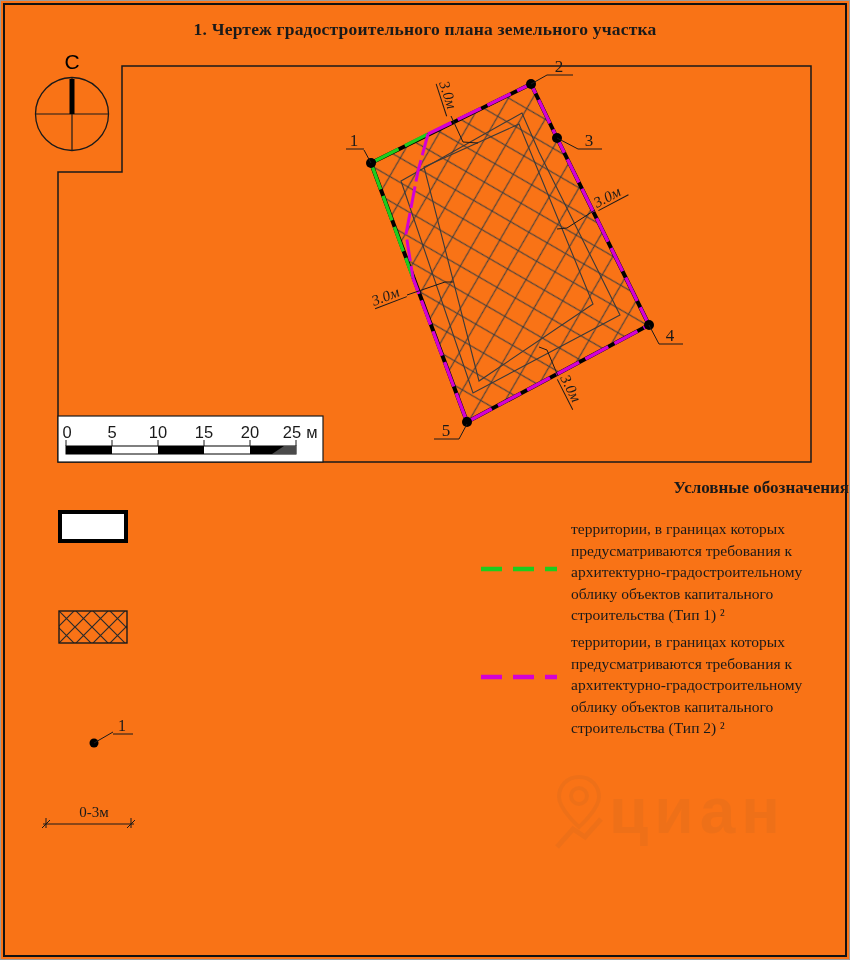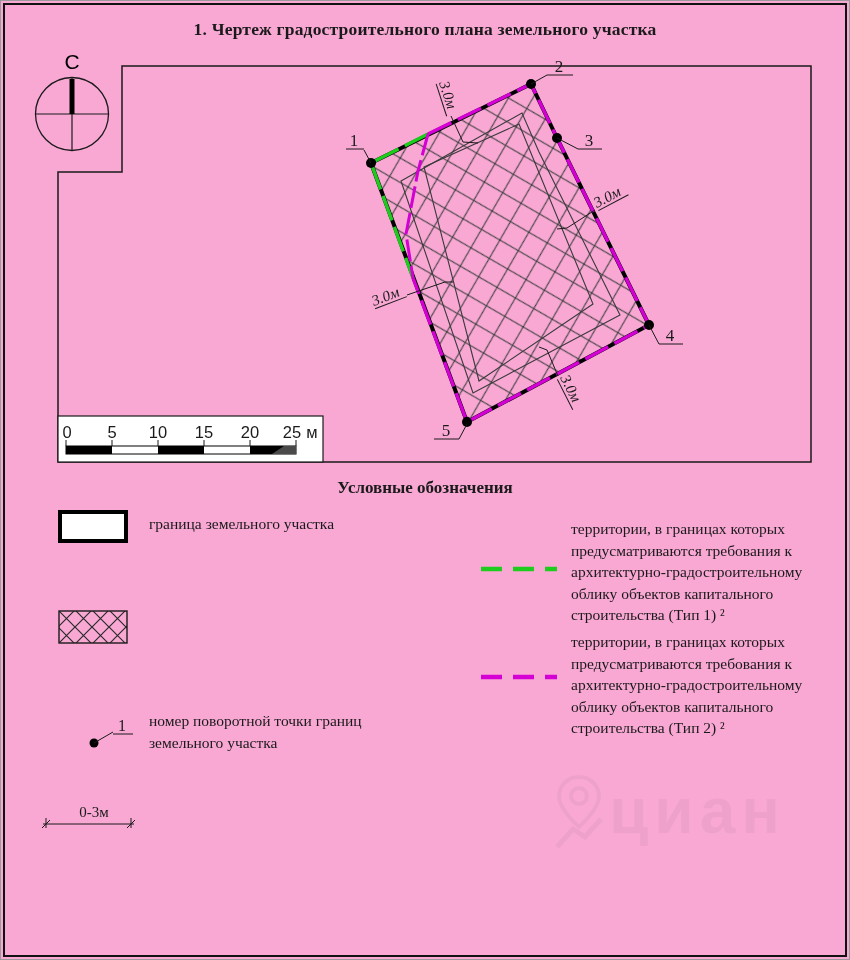--- a/index.html
+++ b/index.html
@@ -1,28 +1,28 @@
 <!DOCTYPE html>
 <html><head>
 <meta charset="utf-8">
 <style>
   html,body{margin:0;padding:0;background:#fff;}
   .page{
-    position:relative;width:850px;height:960px;background:#f9a8d4;
+    position:relative;width:850px;height:960px;background:#f97316;
     font-family:"Liberation Serif","DejaVu Serif",serif;color:#1a1a1a;
     border:1px solid #9a9a9a;box-sizing:border-box;overflow:hidden;
   }
   .inner-border{position:absolute;inset:2px;border:2px solid #111;pointer-events:none;}
   .page-title{
     position:absolute;top:18px;left:0;width:100%;text-align:center;
     font-weight:bold;font-size:17.5px;letter-spacing:.2px;
   }
   .map-svg{position:absolute;top:0;left:0;}
   .leg-heading{
-    position:absolute;top:477px;left:0;width:100%;text-align:center;
+    position:absolute;top:477px;left:0;width:100%;text-align:right;
     font-weight:bold;font-size:17px;
   }
   .abs{position:absolute;}
   .leg-text{
     position:absolute;font-size:15.5px;line-height:21.5px;white-space:pre-line;
     width:400px;
   }
   .sym-rect{
     position:absolute;left:57px;top:509px;width:62px;height:25px;
     border:4px solid #000;background:#fff;
@@ -152,33 +152,30 @@
         <line x1="203" y1="439" x2="203" y2="445"></line>
         <line x1="249" y1="439" x2="249" y2="445"></line>
         <line x1="295" y1="439" x2="295" y2="445"></line>
       </g>
     </g>
   </svg>
 
   <div class="leg-heading">Условные обозначения</div>
 
   <div class="sym-rect"></div>
-  <div class="leg-text" style="left:148px;top:512px;">граница земельного участка</div>
 
   <svg class="abs" style="left:57px;top:609px;" width="70" height="34">
     <rect x="1" y="1" width="68" height="32" fill="url(#xhatch-leg)" stroke="#1a1a1a" stroke-width="1.4"></rect>
   </svg>
 
   <svg class="abs" style="left:78px;top:710px;" width="60" height="42">
     <circle cx="15" cy="32" r="4.5" fill="#000"></circle>
     <path d="M15,32 L34,21 M34,23 L54,23" stroke="#1a1a1a" stroke-width="1" fill="none"></path>
     <text x="43" y="20" text-anchor="middle" font-size="16" fill="#1a1a1a">1</text>
   </svg>
-  <div class="leg-text" style="left:148px;top:709px;">номер поворотной точки границ
-земельного участка</div>
 
   <svg class="abs" style="left:40px;top:797px;" width="104" height="38">
     <text x="53" y="19" text-anchor="middle" font-size="15" fill="#1a1a1a">0-3м</text>
     <g stroke="#1a1a1a" stroke-width="1" fill="none">
       <line x1="2" y1="26" x2="93" y2="26"></line>
       <line x1="5" y1="20" x2="5" y2="30"></line>
       <line x1="1" y1="30" x2="9" y2="22"></line>
       <line x1="90" y1="20" x2="90" y2="30"></line>
       <line x1="86" y1="30" x2="94" y2="22"></line>
     </g>

